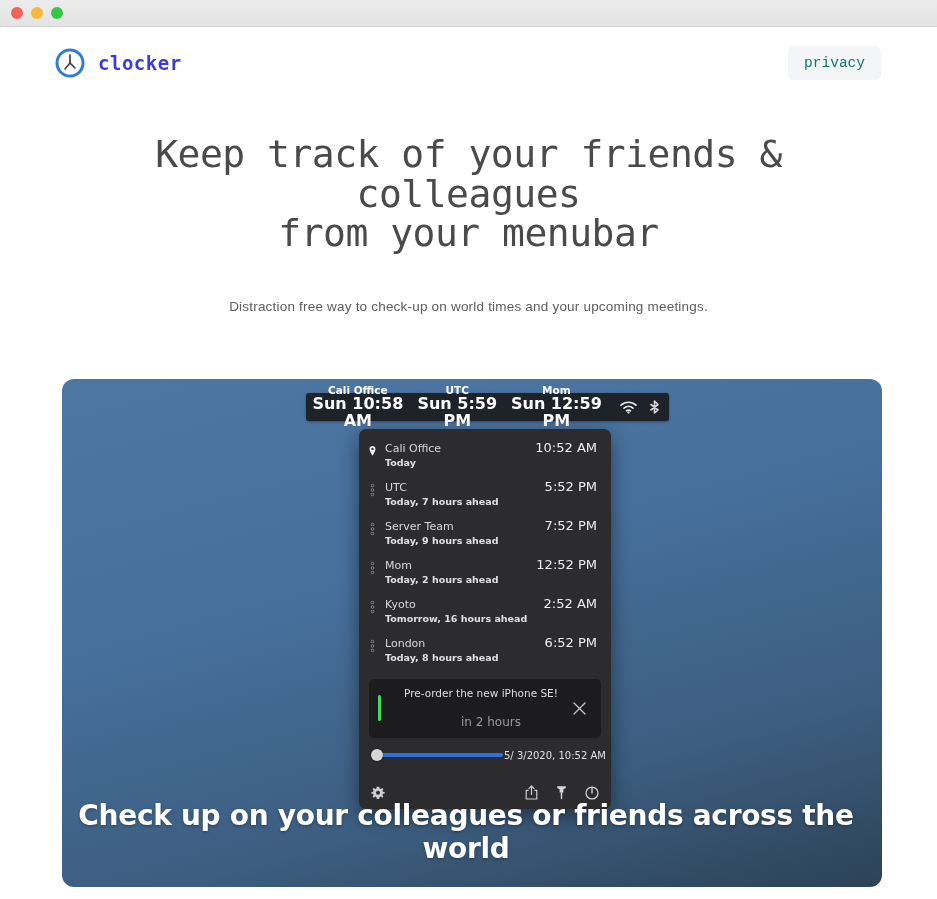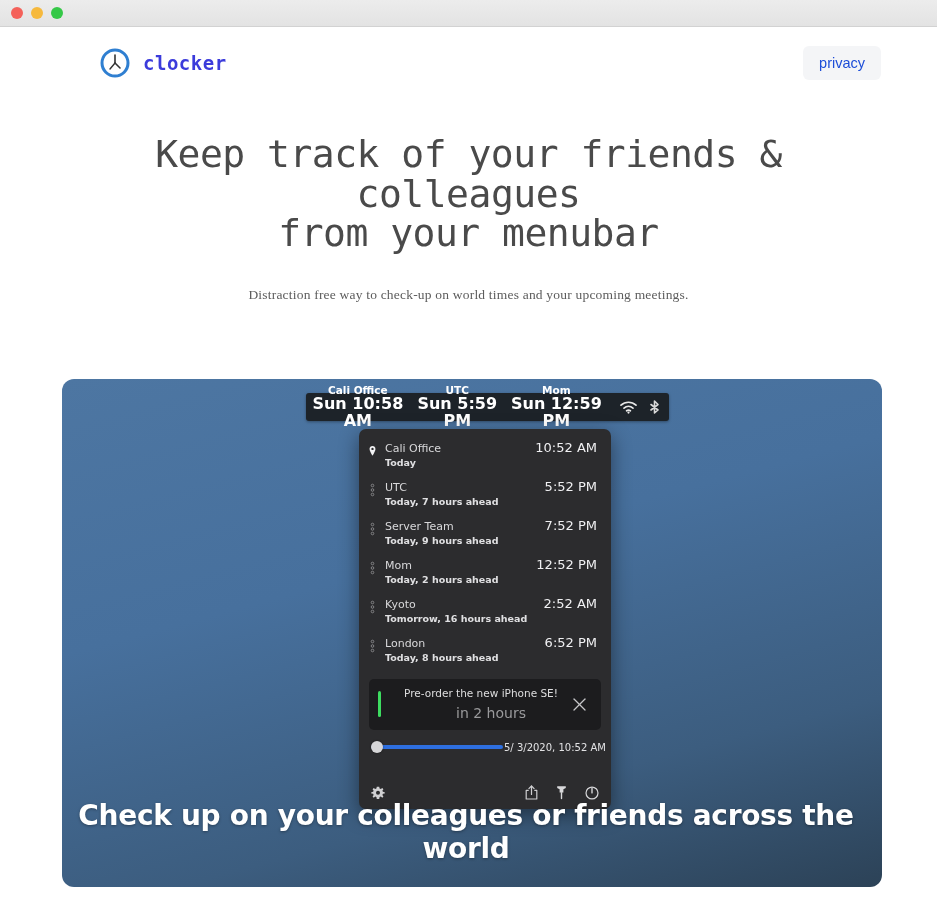--- a/index.html
+++ b/index.html
@@ -46,44 +46,43 @@
   .dot.green  { background: #35c847; }
 
   
   .site-header {
     height: 72px;
     display: flex;
     align-items: center;
     justify-content: space-between;
     padding: 0 56px 0 54px;
     box-sizing: border-box;
-    margin-left: 45px;
   }
   .brand {
     display: flex;
     align-items: center;
     gap: 12px;
     text-decoration: none;
   }
   .brand-logo {
     width: 32px;
     height: 32px;
     display: block;
   }
   .brand-name {
     font-family: "DejaVu Sans Mono", monospace;
     font-size: 19px;
     font-weight: 700;
     color: #3b3bdb;
     letter-spacing: 0.5px;
   }
   .privacy-btn {
-    font-family: Liberation Sans, sans-serif;
+    font-family: Liberation Mono, monospace;
     font-size: 14.5px;
-    color: #1d4ed8;
+    color: #0f766e;
     background: #f4f5f7;
     border: none;
     border-radius: 6px;
     padding: 10px 16px;
     cursor: pointer;
     line-height: 1;
   }
 
   
   .hero {
@@ -94,24 +93,24 @@
     font-family: "DejaVu Sans Mono", monospace;
     font-size: 38px;
     line-height: 1.04;
     font-weight: 400;
     color: #4a4a4a;
     margin: 0 auto;
     max-width: 810px;
     letter-spacing: -0.5px;
   }
   .hero .subtitle {
-    font-family: Liberation Serif, serif;
+    font-family: Liberation Sans, sans-serif;
     font-size: 13.5px;
     color: #5c5c5c;
-    margin: 33px 0 0;
+    margin: 45px 0 0;
     letter-spacing: 0.2px;
   }
   .download-wrap {
     margin-top: 30px;
   }
   .download-btn {
     font-family: "DejaVu Sans Mono", monospace;
     font-size: 15px;
     font-weight: 700;
     color: #1e1e1e;
@@ -243,23 +242,23 @@
   }
   .event-text { flex: 1 1 auto; text-align: center; }
   .event-title {
     font-family: "DejaVu Sans", sans-serif;
     font-size: 10.5px;
     color: #dededf;
     line-height: 1.25;
   }
   .event-sub {
     font-family: "DejaVu Sans", sans-serif;
-    font-size: 14px;
+    font-size: 12px;
     color: #9a9a9c;
-    margin-top: 5px;
+    margin-top: 15px;
     padding-left: 20px;
   }
   .event-close {
     flex: 0 0 auto;
     margin-right: 4px;
     cursor: pointer;
   }
 
   
   .slider-row {

